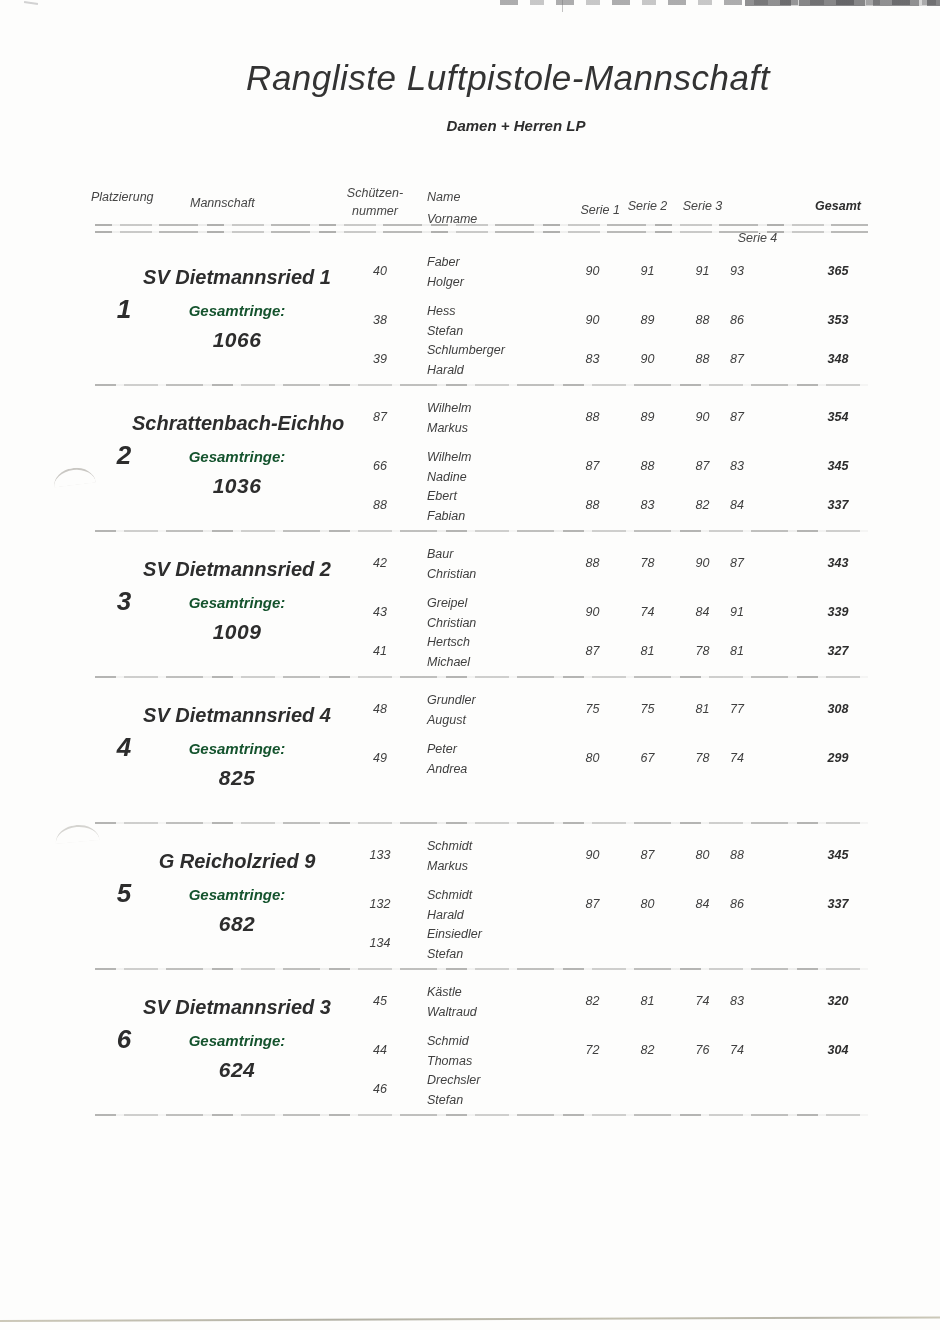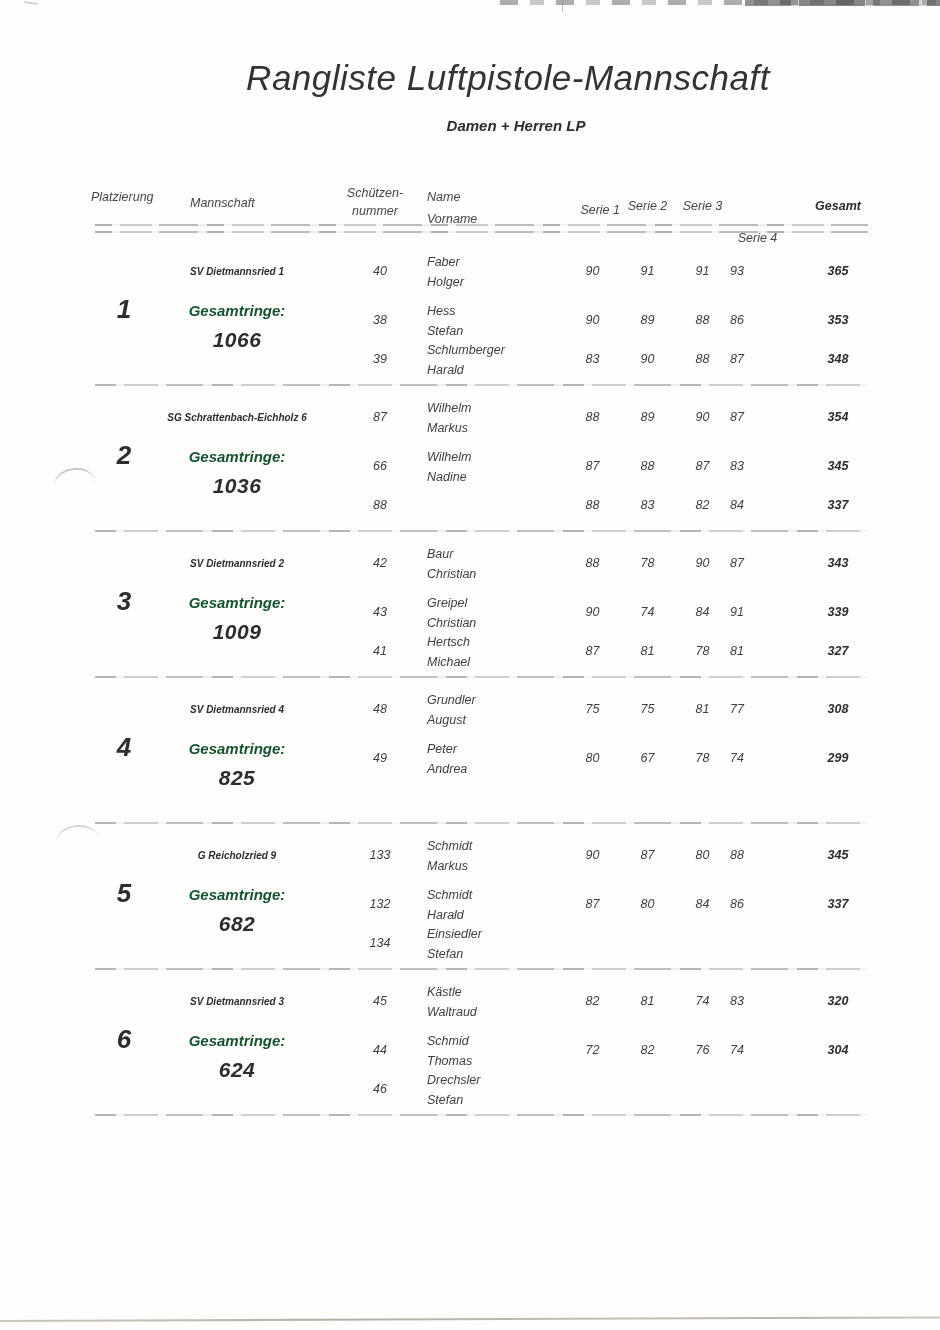--- a/index.html
+++ b/index.html
@@ -82,21 +82,21 @@
       rgba(150,150,148,.45) 29px 63px, rgba(150,150,148,.08) 63px 71px,
       rgba(150,150,148,.6) 71px 108px, rgba(150,150,148,.14) 108px 117px);
   }
   .rank{
     position:absolute;left:94px;top:54px;width:60px;
     text-align:center;font-size:26px;font-weight:700;color:#2d2d2d;
   }
   .team-name{
     position:absolute;left:130px;top:26px;width:214px;height:20px;
     display:flex;justify-content:center;overflow:hidden;
-    font-size:10px;font-weight:700;color:#2d2d2d;white-space:nowrap;
+    font-size:20px;font-weight:700;color:#2d2d2d;white-space:nowrap;
   }
   .gesamtringe-label{
     position:absolute;left:130px;top:62px;width:214px;
     text-align:center;font-size:15px;font-weight:700;color:#14532d;
   }
   .team-total{
     position:absolute;left:130px;top:88px;width:214px;
     text-align:center;font-size:21px;font-weight:700;letter-spacing:.5px;color:#2d2d2d;
   }
   .shooter-row{position:absolute;left:0;width:940px;height:44px;font-size:12.5px;padding-left:40px;}
@@ -217,20 +217,24 @@
       </div>
       <div class="cell c-s1">87</div>
       <div class="cell c-s2">88</div>
       <div class="cell c-s3">87</div>
       <div class="cell c-s4">83</div>
       <div class="cell c-total">345</div>
     </div>
 
     <div class="shooter-row r2">
       <div class="cell c-num">88</div>
+      <div class="cell c-name">
+        <div>Ebert</div>
+        <div>Fabian</div>
+      </div>
       <div class="cell c-s1">88</div>
       <div class="cell c-s2">83</div>
       <div class="cell c-s3">82</div>
       <div class="cell c-s4">84</div>
       <div class="cell c-total">337</div>
     </div>
   </div>
       <div class="team-block">
     <div class="rank">3</div>
     <div class="team-name">SV Dietmannsried 2</div>

